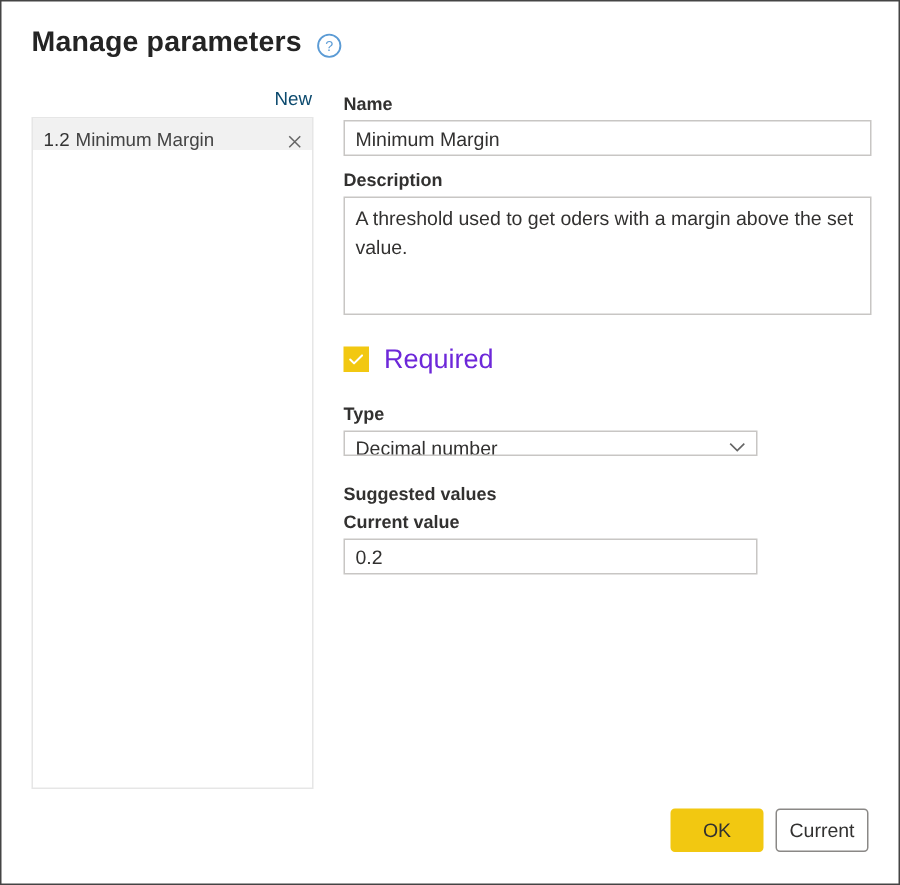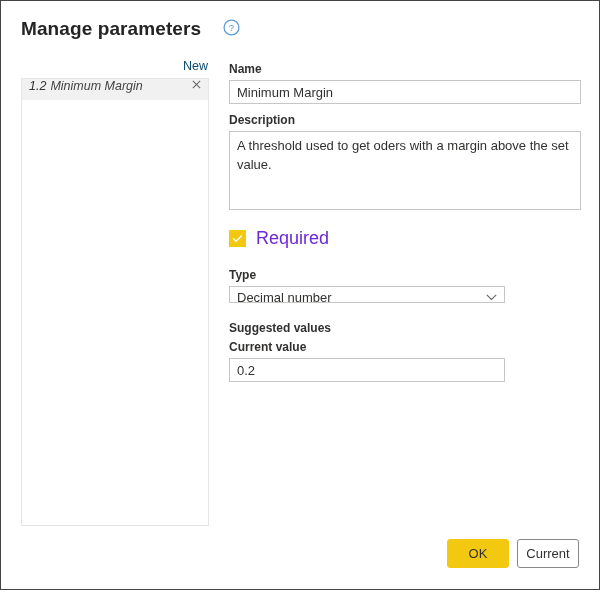--- a/index.html
+++ b/index.html
@@ -20,22 +20,22 @@
     background: #ffffff;
     overflow: hidden;
   }
 
   
   .title-row {
     position: absolute;
     left: 20px;
     top: 16px;
     display: flex;
-    align-items: flex-start;
-    gap: 22px;
+    align-items: center;
+    gap: 10px;
   }
   .dialog-title {
     font-size: 19px;
     font-weight: 600;
     color: #242424;
     letter-spacing: .1px;
     line-height: 24px;
   }
   .help-icon {
     width: 17px;
@@ -61,26 +61,25 @@
     top: 77px;
     width: 188px;
     height: 448px;
     border: 1px solid #e6e6e6;
     background: #ffffff;
     box-sizing: border-box;
   }
   .list-item {
     position: relative;
     display: flex;
-    align-items: flex-start;
+    align-items: flex-end;
     height: 21px;
     padding: 0 6px 0 7px;
     background: #f1f1f1;
     cursor: pointer;
-    font-style: italic;
   }
   .item-index {
     font-size: 12.5px;
     color: #333333;
     margin-right: 4px;
   }
   .item-label {
     font-size: 12.5px;
     color: #444444;
     flex: 1;

